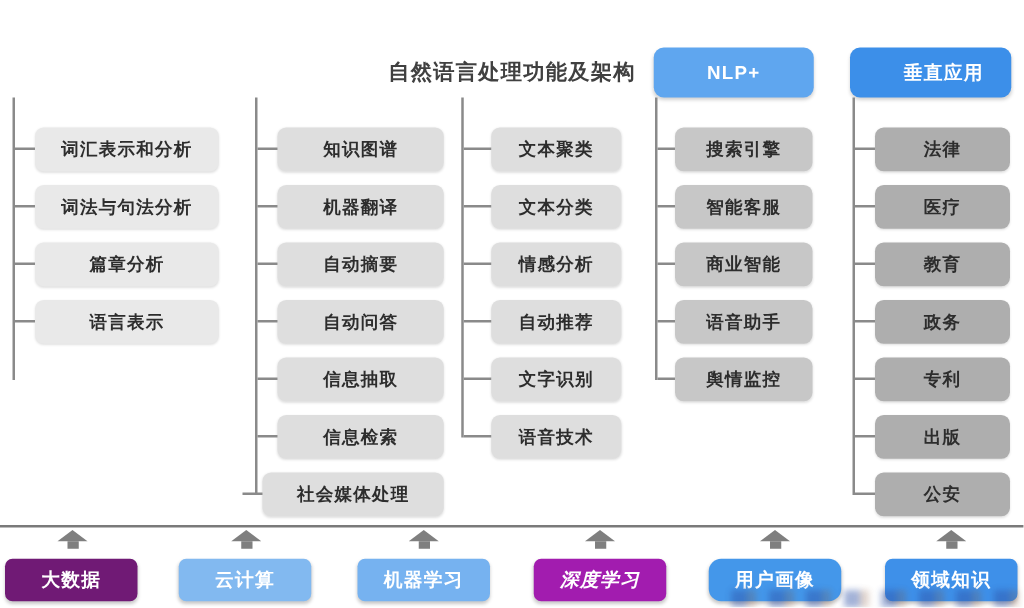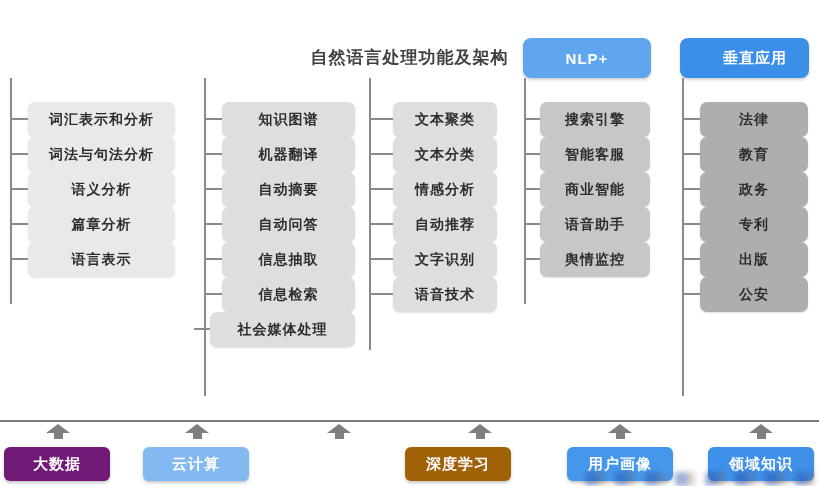--- a/index.html
+++ b/index.html
@@ -15,21 +15,21 @@
     margin-top:40px;
   }
   .hdr {
     position:absolute; top:38px; height:40px; border-radius:8px;
     display:flex; align-items:center; justify-content:center;
     color:#fff; font-size:15px; font-weight:bold; letter-spacing:1px;
     box-shadow:0 2px 3px rgba(0,0,0,.18);
   }
   .items { position:absolute; top:102px; }
   .item {
-    position:relative; height:35px; border-radius:7px;
+    position:relative; height:35px; margin-bottom:11px; border-radius:7px;
     display:flex; align-items:center; justify-content:center;
     font-size:14px; font-weight:600; color:#2d2d2d; letter-spacing:1px;
     background:var(--item-bg,#e6e6e6);
     box-shadow:0 1px 2px rgba(0,0,0,.12);
   }
   .item::before {
     content:""; position:absolute; top:16px; height:2px;
     left:calc(-1 * var(--tick,16px)); width:var(--tick,16px);
     background:var(--line);
   }
@@ -73,21 +73,20 @@
 
   <div class="trunk" style="left:10px;top:78px;height:226px"></div>
   <div class="trunk" style="left:204px;top:78px;height:318px"></div>
   <div class="trunk" style="left:369px;top:78px;height:272px"></div>
   <div class="trunk" style="left:524px;top:78px;height:226px"></div>
   <div class="trunk" style="left:682px;top:78px;height:318px"></div>
 
   <div class="items c1" style="left: 28px; width: 147px; --item-bg: #E9E9E9;">
     <div class="item">词汇表示和分析</div>
     <div class="item">词法与句法分析</div>
-    <div class="item">语义分析</div>
     <div class="item">篇章分析</div>
     <div class="item">语言表示</div>
   </div>
 
   <div class="items c2l" style="left: 222px; width: 133px; --item-bg: #DEDEDE;">
     <div class="item">知识图谱</div>
     <div class="item">机器翻译</div>
     <div class="item">自动摘要</div>
     <div class="item">自动问答</div>
     <div class="item">信息抽取</div>
@@ -107,20 +106,21 @@
   <div class="items c3" style="left: 540px; width: 110px; --item-bg: #C7C7C7;">
     <div class="item">搜索引擎</div>
     <div class="item">智能客服</div>
     <div class="item">商业智能</div>
     <div class="item">语音助手</div>
     <div class="item">舆情监控</div>
   </div>
 
   <div class="items c4" style="left: 700px; width: 108px; --item-bg: #AEAEAE;">
     <div class="item">法律</div>
+    <div class="item">医疗</div>
     <div class="item">教育</div>
     <div class="item">政务</div>
     <div class="item">专利</div>
     <div class="item">出版</div>
     <div class="item">公安</div>
   </div>
 
   <div class="sep"></div>
 
   <div class="arrow" style="left:46px">
@@ -143,19 +143,20 @@
       <i class="tri"></i>
       <i class="stem"></i>
     </div>
   <div class="arrow" style="left:749px">
       <i class="tri"></i>
       <i class="stem"></i>
     </div>
 
   <div class="fbox" style="left: 4px; background-color: #701a75;">大数据</div>
   <div class="fbox" style="left: 143px; background-color: rgb(130, 185, 240);">云计算</div>
-  <div class="fbox" style="left: 405px; background-color: #a16207;">深度学习</div>
-  <div class="fbox" style="left: 567px; background-color: rgb(68, 151, 234);">用户画像</div>
+  <div class="fbox" style="left: 286px; background-color: rgb(118, 178, 240);">机器学习</div>
+  <div class="fbox" style="left: 427px; background-color: #a21caf; font-style: italic;">深度学习</div>
+  <div class="fbox" style="left: 567px; background-color: rgb(68, 151, 234); border-radius: 10px;">用户画像</div>
   <div class="fbox" style="left: 708px; background-color: rgb(62, 144, 233);">领域知识</div>
 
   <div class="watermark"></div>
 
 </div>
 
 </body></html>

